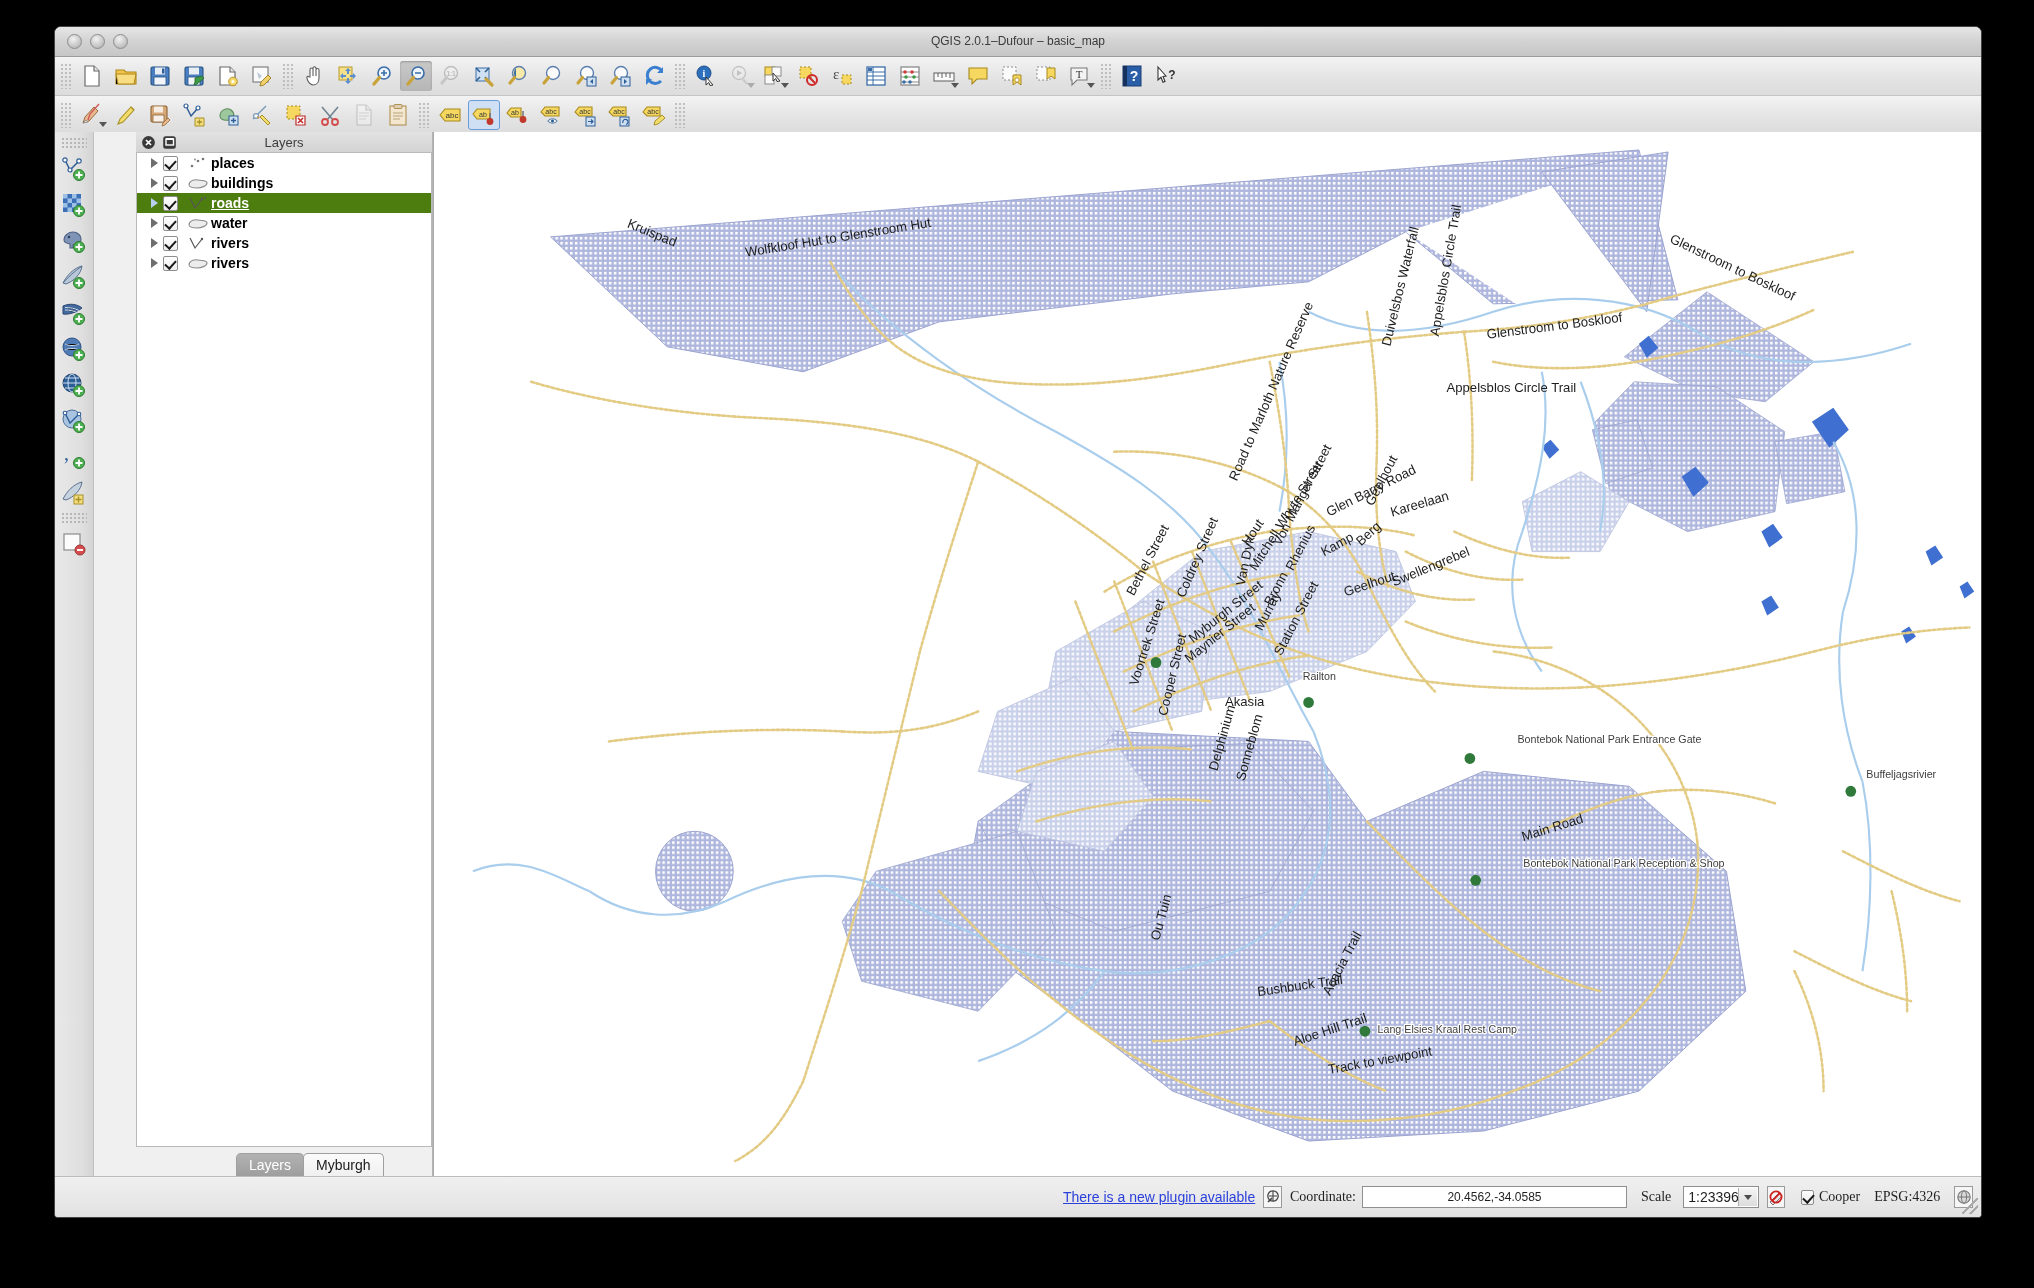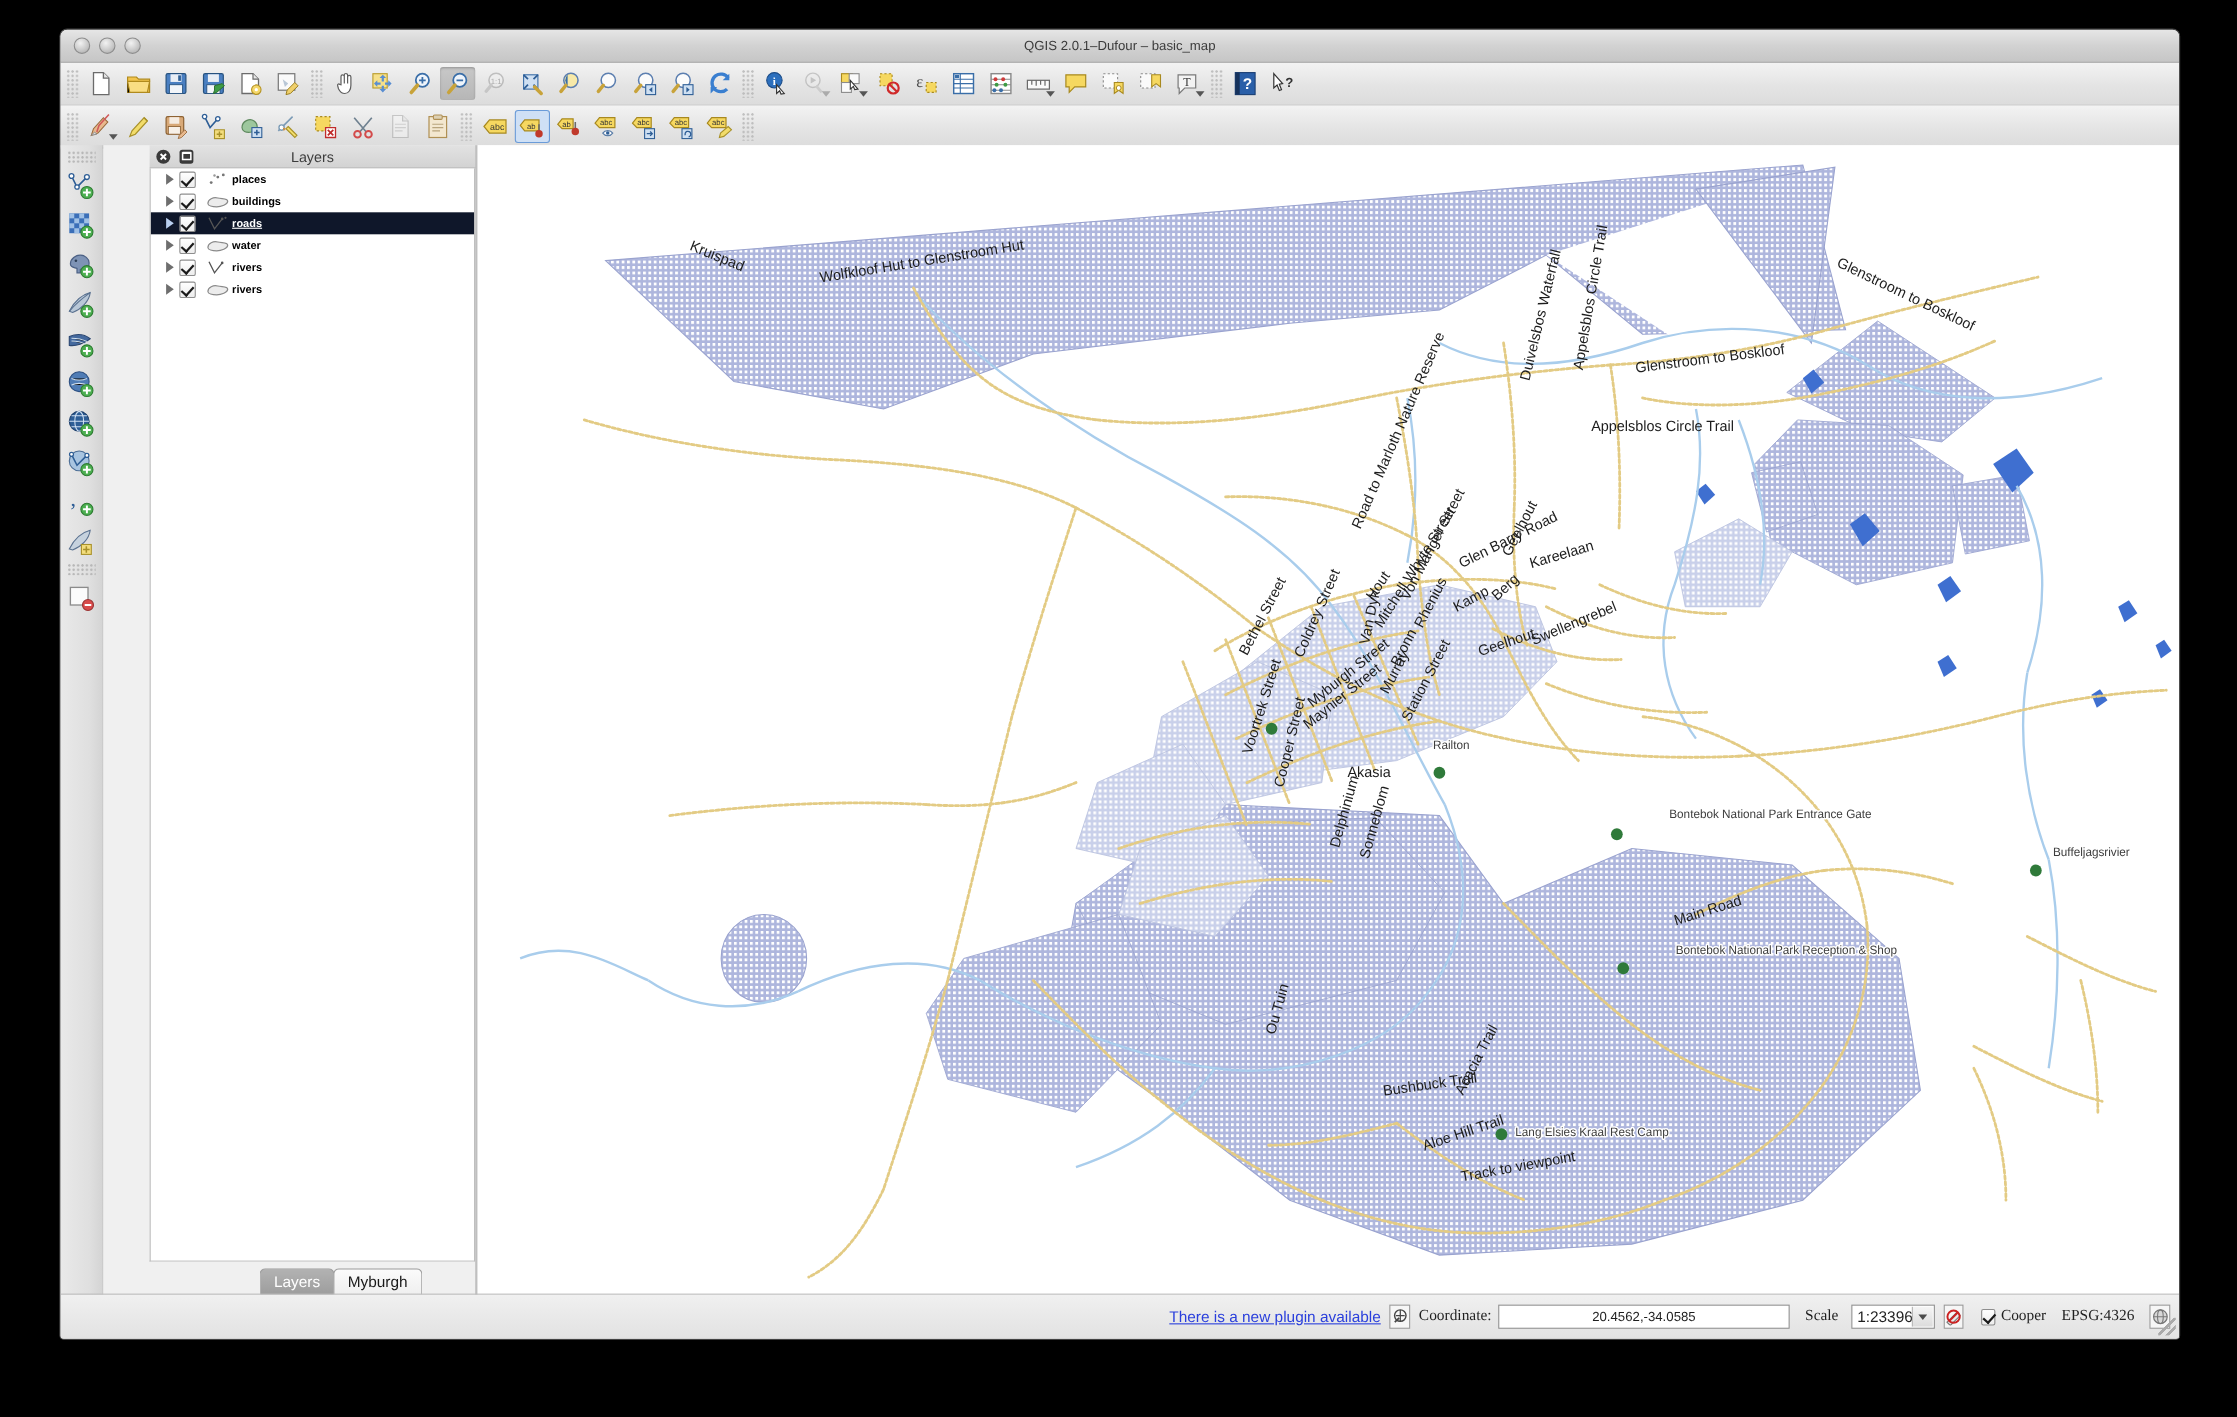--- a/index.html
+++ b/index.html
@@ -135,21 +135,21 @@
   #layerlist {
     flex: 1; background: #ffffff;
     border: 1px solid #b9b9b9; border-top: none;
     margin: 0; overflow: hidden;
     font-size: 14px;
   }
   .layer-row {
     height: 20px; display: flex; align-items: center;
     padding-left: 8px; gap: 0;
   }
-  .layer-row.selected { background: #0f172a; }
+  .layer-row.selected { background: #4d7c0f; }
   .layer-row.selected .lname { color: #fff; text-decoration: underline; }
   .expander {
     width: 18px; display:flex; align-items:center; justify-content:center;
   }
   .tri {
     width: 0; height: 0;
     border-top: 5px solid transparent;
     border-bottom: 5px solid transparent;
     border-left: 7px solid #6e6e6e;
   }
@@ -160,21 +160,21 @@
     background: linear-gradient(to bottom,#ffffff,#ededed);
     position: relative; box-sizing: border-box;
   }
   .lcheck::after {
     content: ""; position: absolute;
     left: 3px; top: 1px; width: 5px; height: 9px;
     border: solid #1a1a1a; border-width: 0 2px 2px 0;
     transform: rotate(42deg);
   }
   .lsym { width: 26px; display:flex; align-items:center; justify-content:center; }
-  .lname { font-weight: bold; font-size: 10px; color: #000; }
+  .lname { font-weight: bold; font-size: 14px; color: #000; }
   #panel-tabs {
     height: 30px; display: flex; align-items: flex-end;
     padding-left: 100px; background: #f0f0f0;
   }
   .ptab {
     font-size: 14px; padding: 3px 12px 4px 12px;
     border: 1px solid #9f9f9f; border-bottom: none;
     border-radius: 5px 5px 0 0;
     background: linear-gradient(to bottom,#fbfbfb,#efefef);
     color: #1a1a1a; margin-right: -1px;

